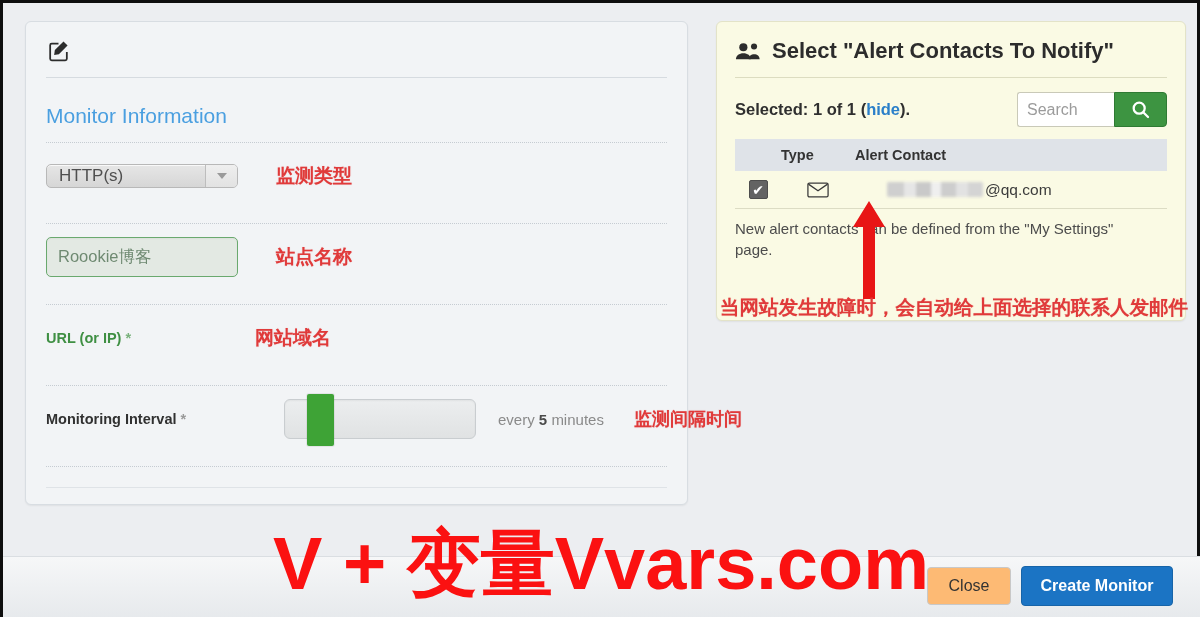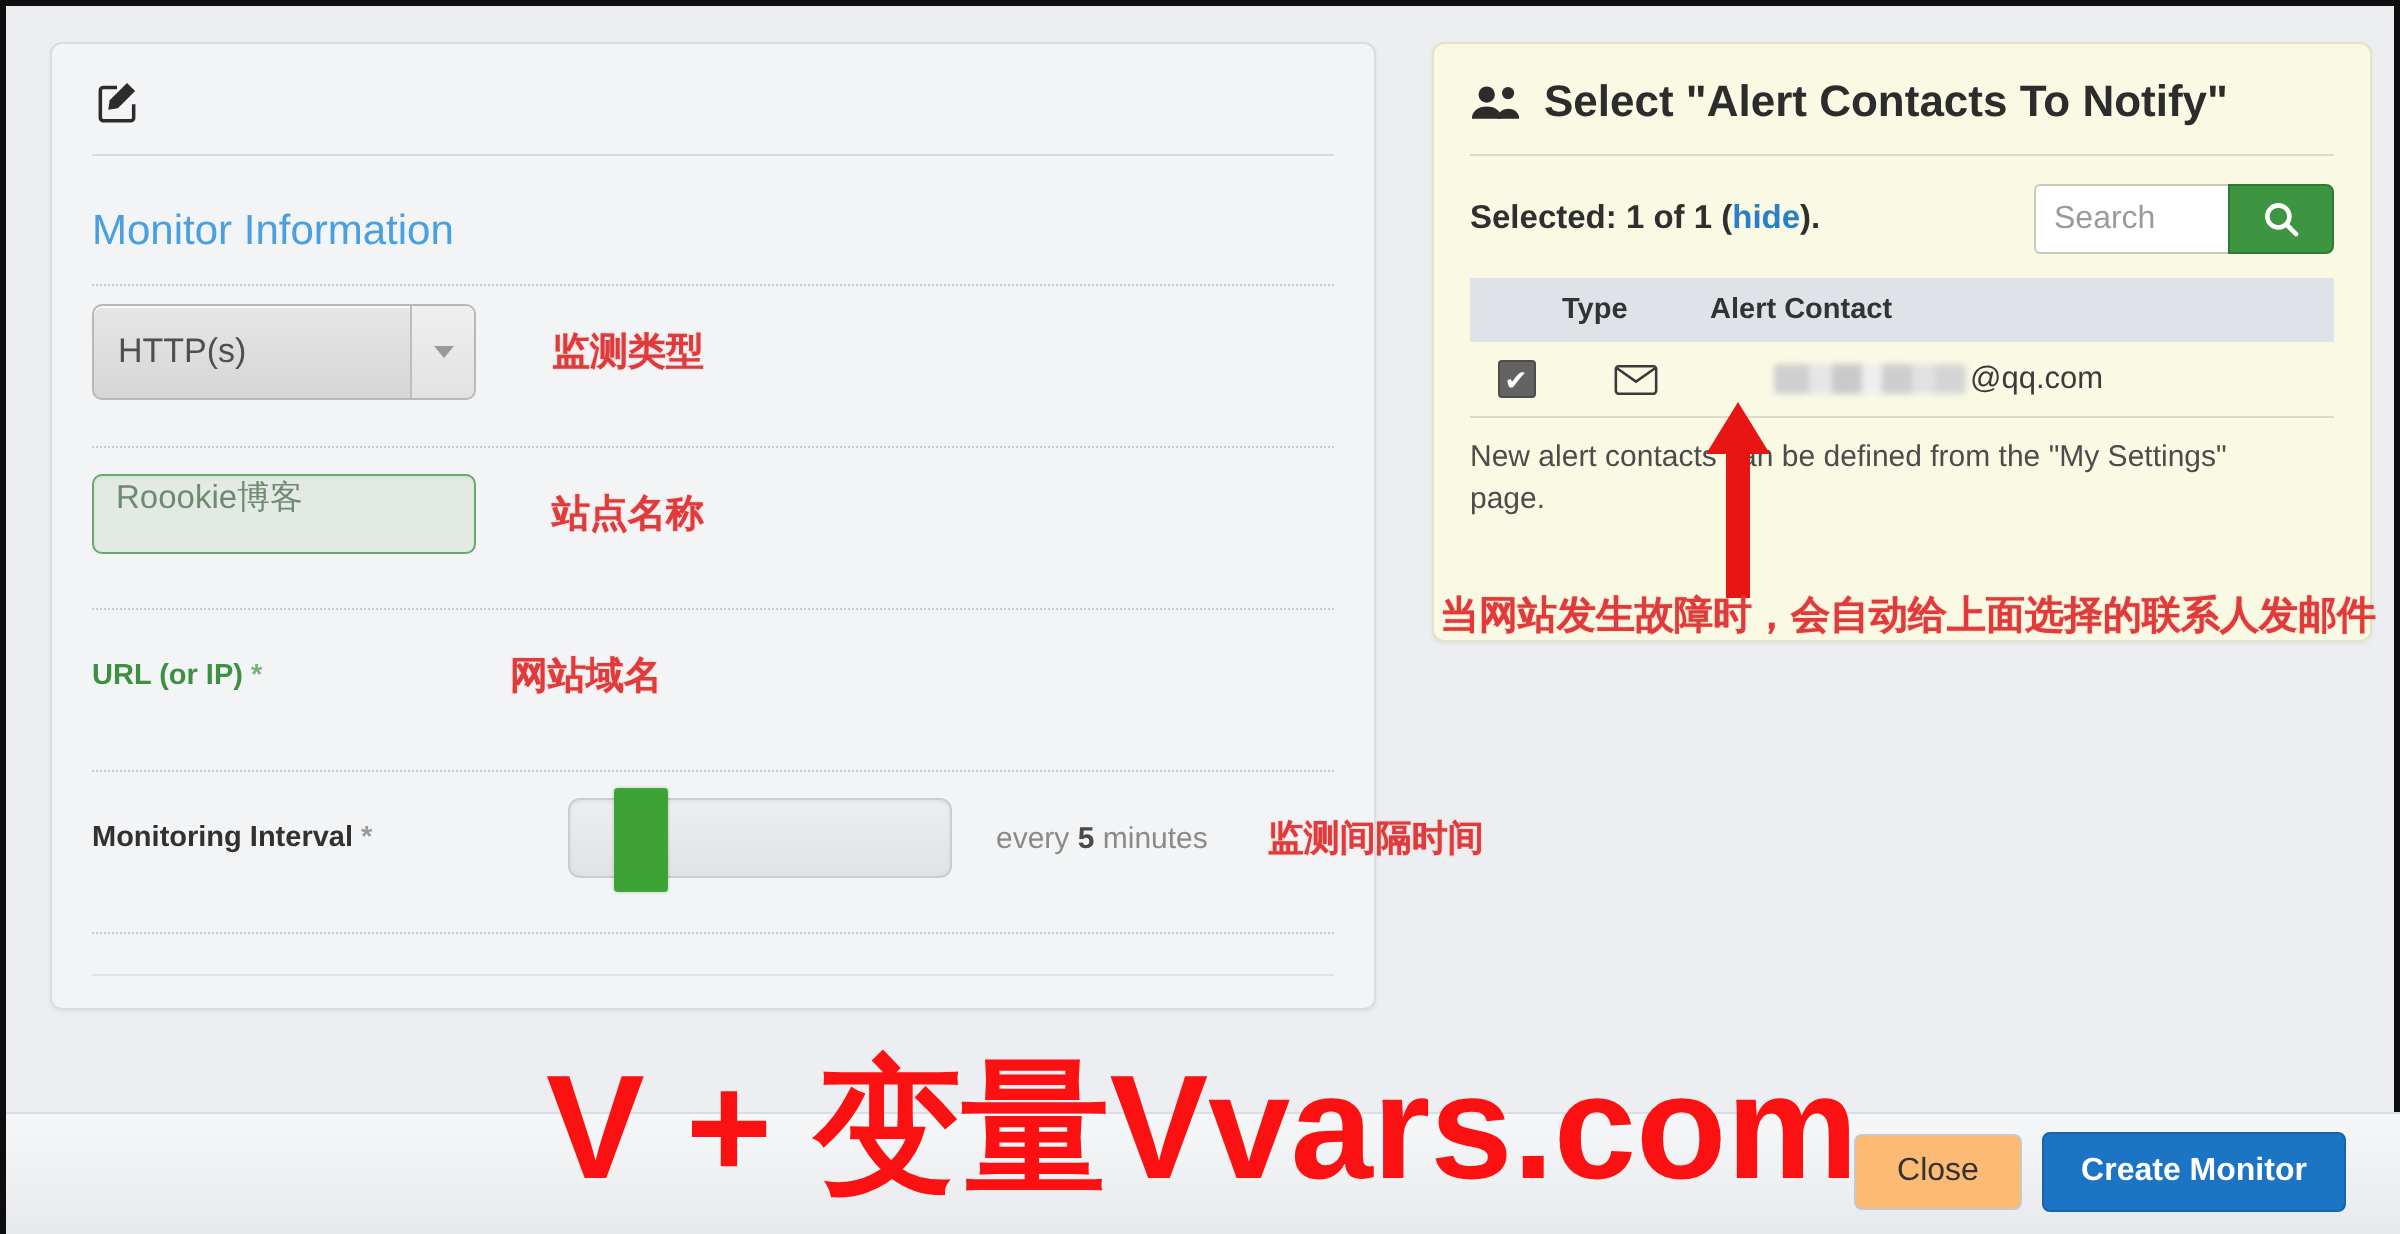--- a/index.html
+++ b/index.html
@@ -78,21 +78,21 @@
     flex: none;
   }
   .f-label.valid { color: #3f8f43; }
   .f-label .req { color: #9a9a9a; font-weight: bold; }
   .f-label.valid .req { color: #7ab27d; }
 
   .f-control { flex: none; width: 200px; }
 
   
   .sel {
-    width: 192px; height: 48px;
+    width: 192px; height: 24px;
     background: linear-gradient(#e6e6e6, #d6d6d6);
     border: 1px solid #b8b8b8;
     border-radius: 5px;
     display: flex; align-items: center;
     position: relative;
     box-shadow: inset 0 1px 0 rgba(255,255,255,.75);
   }
   .sel-value {
     padding-left: 12px;
     font-size: 17px;
@@ -113,21 +113,21 @@
     border-right: 5px solid transparent;
     border-top: 6px solid #9a9a9a;
   }
 
   
   .txt {
     height: 40px;
     background: #e3e9e3;
     border: 1px solid #6aa96e;
     border-radius: 5px;
-    display: flex; align-items: flex-start;
+    display: flex; align-items: center;
     padding: 0 11px;
     font-size: 16.5px;
     color: #6f8a72;
     box-shadow: inset 0 1px 2px rgba(0,0,0,.04);
   }
   .txt.w-name { width: 192px; }
   .txt.w-url  { width: 259px; }
 
   
   .slider-wrap {

